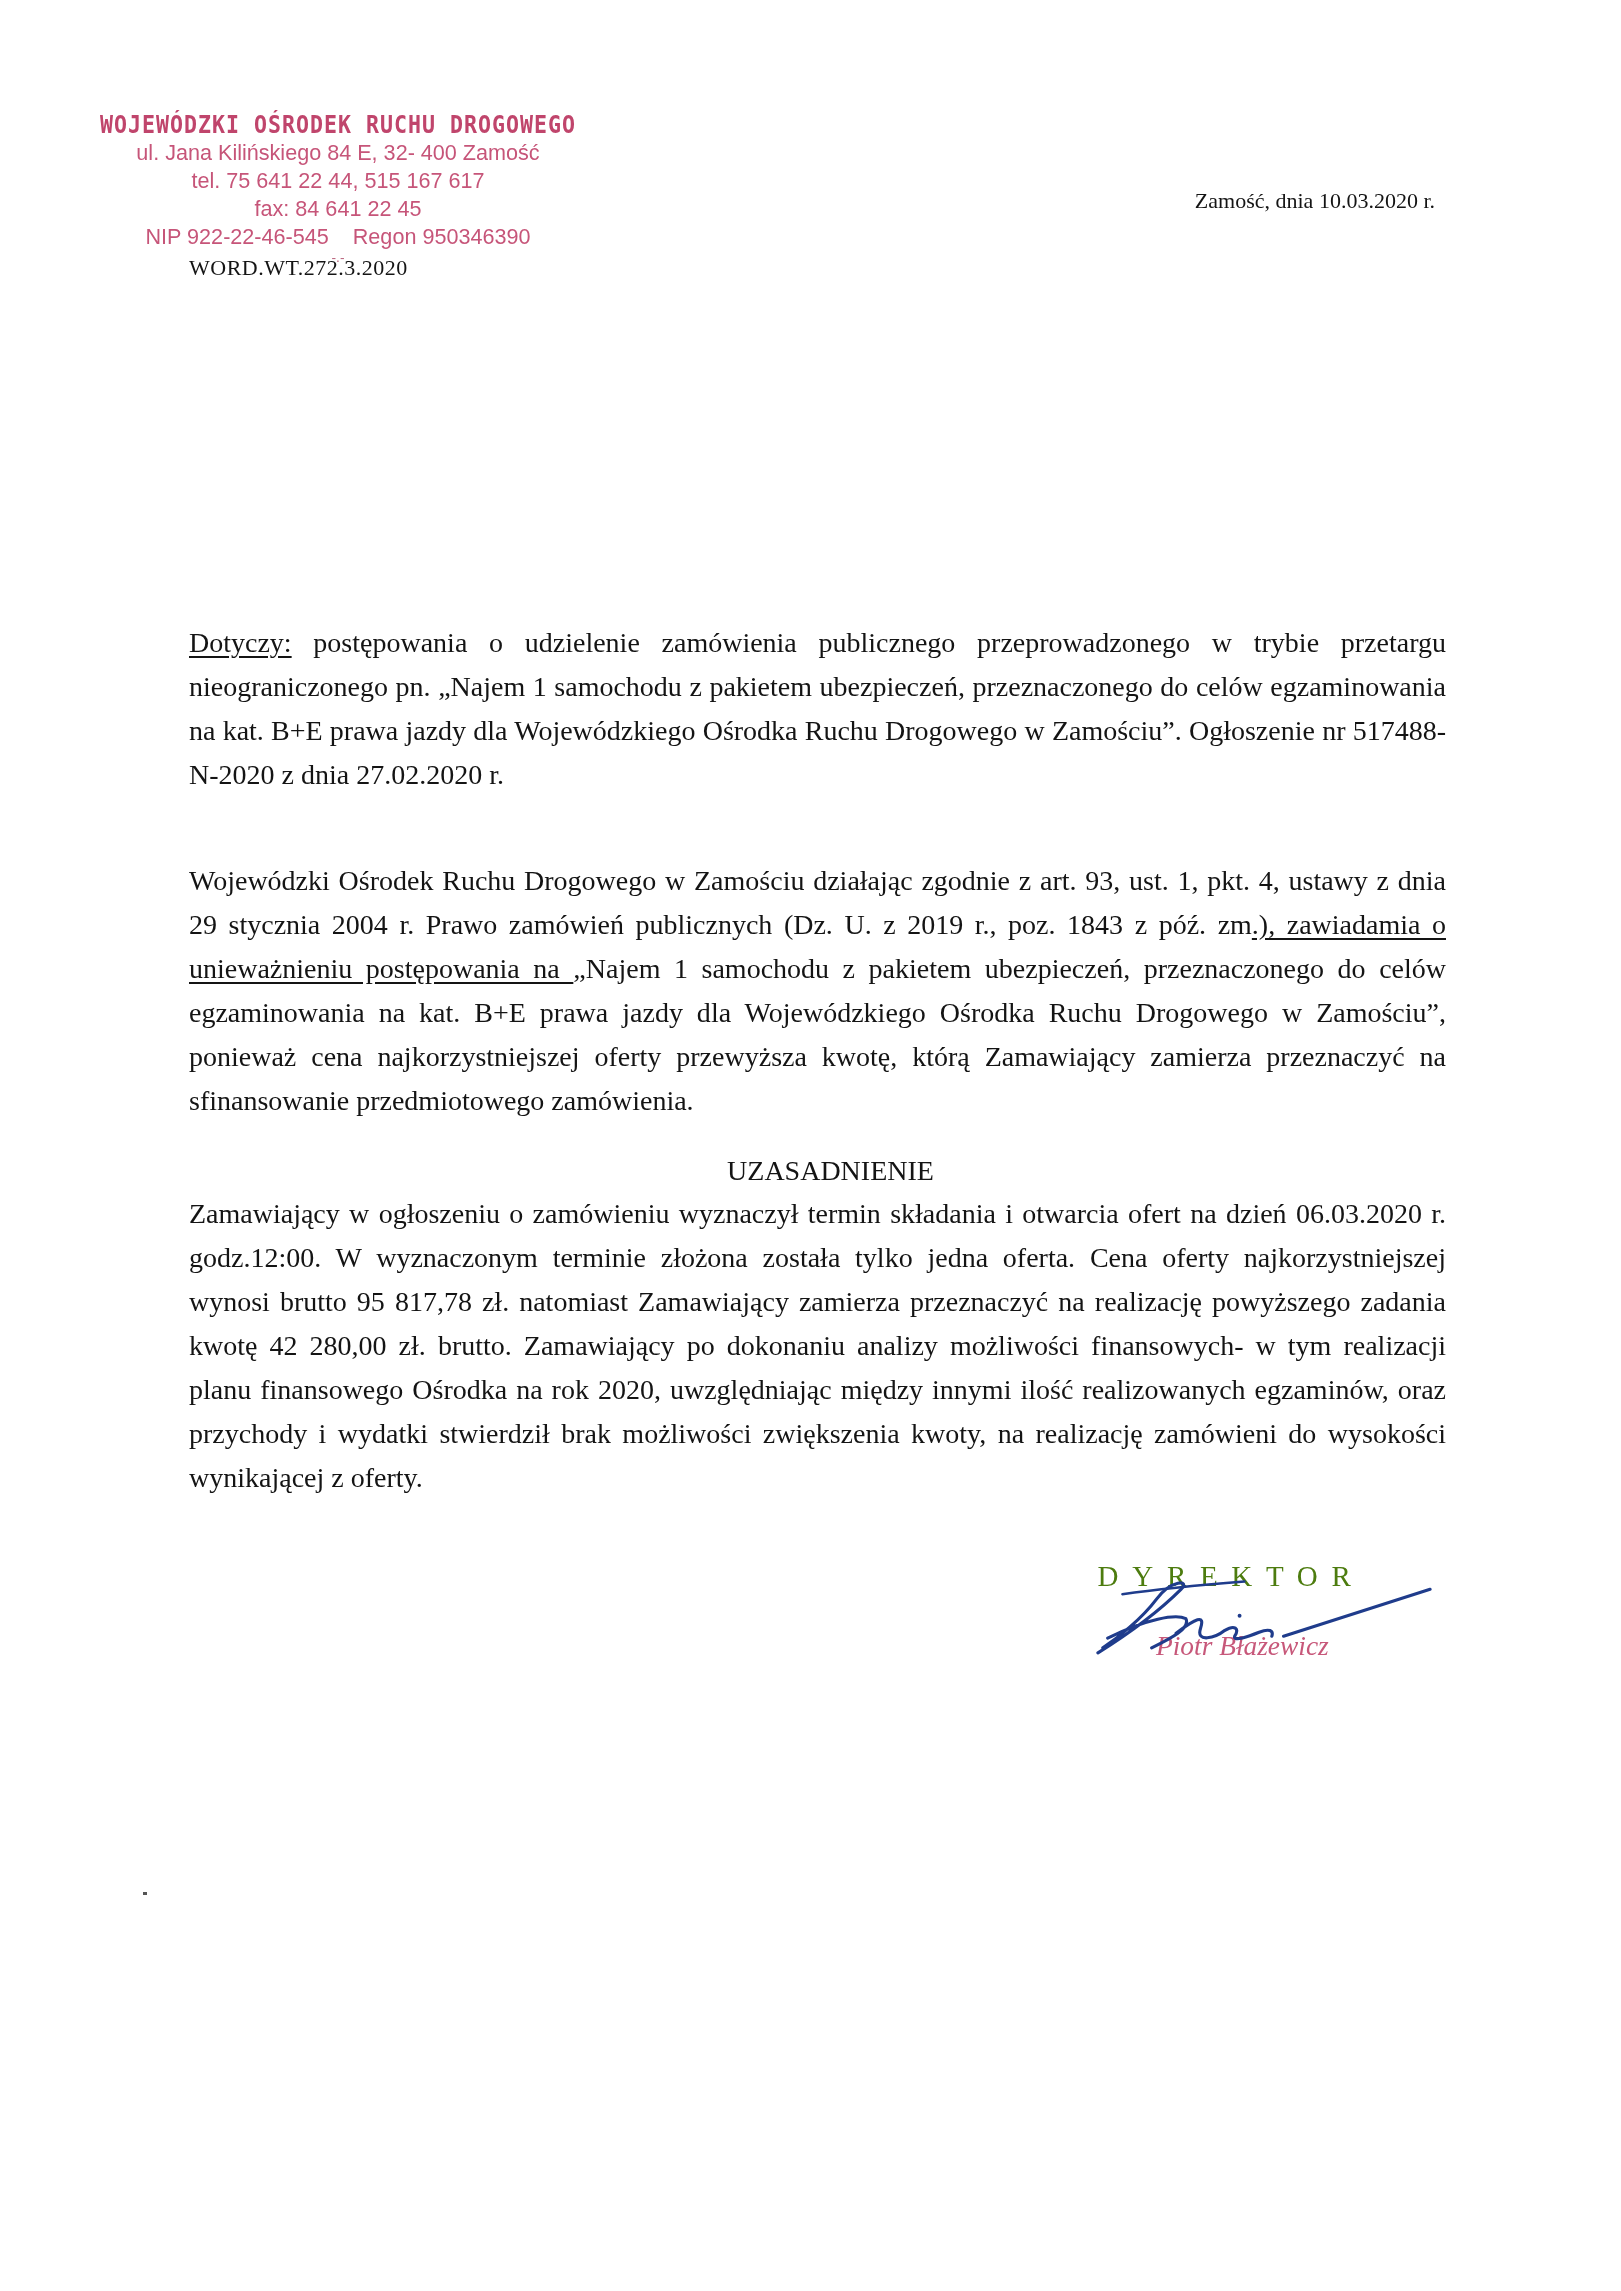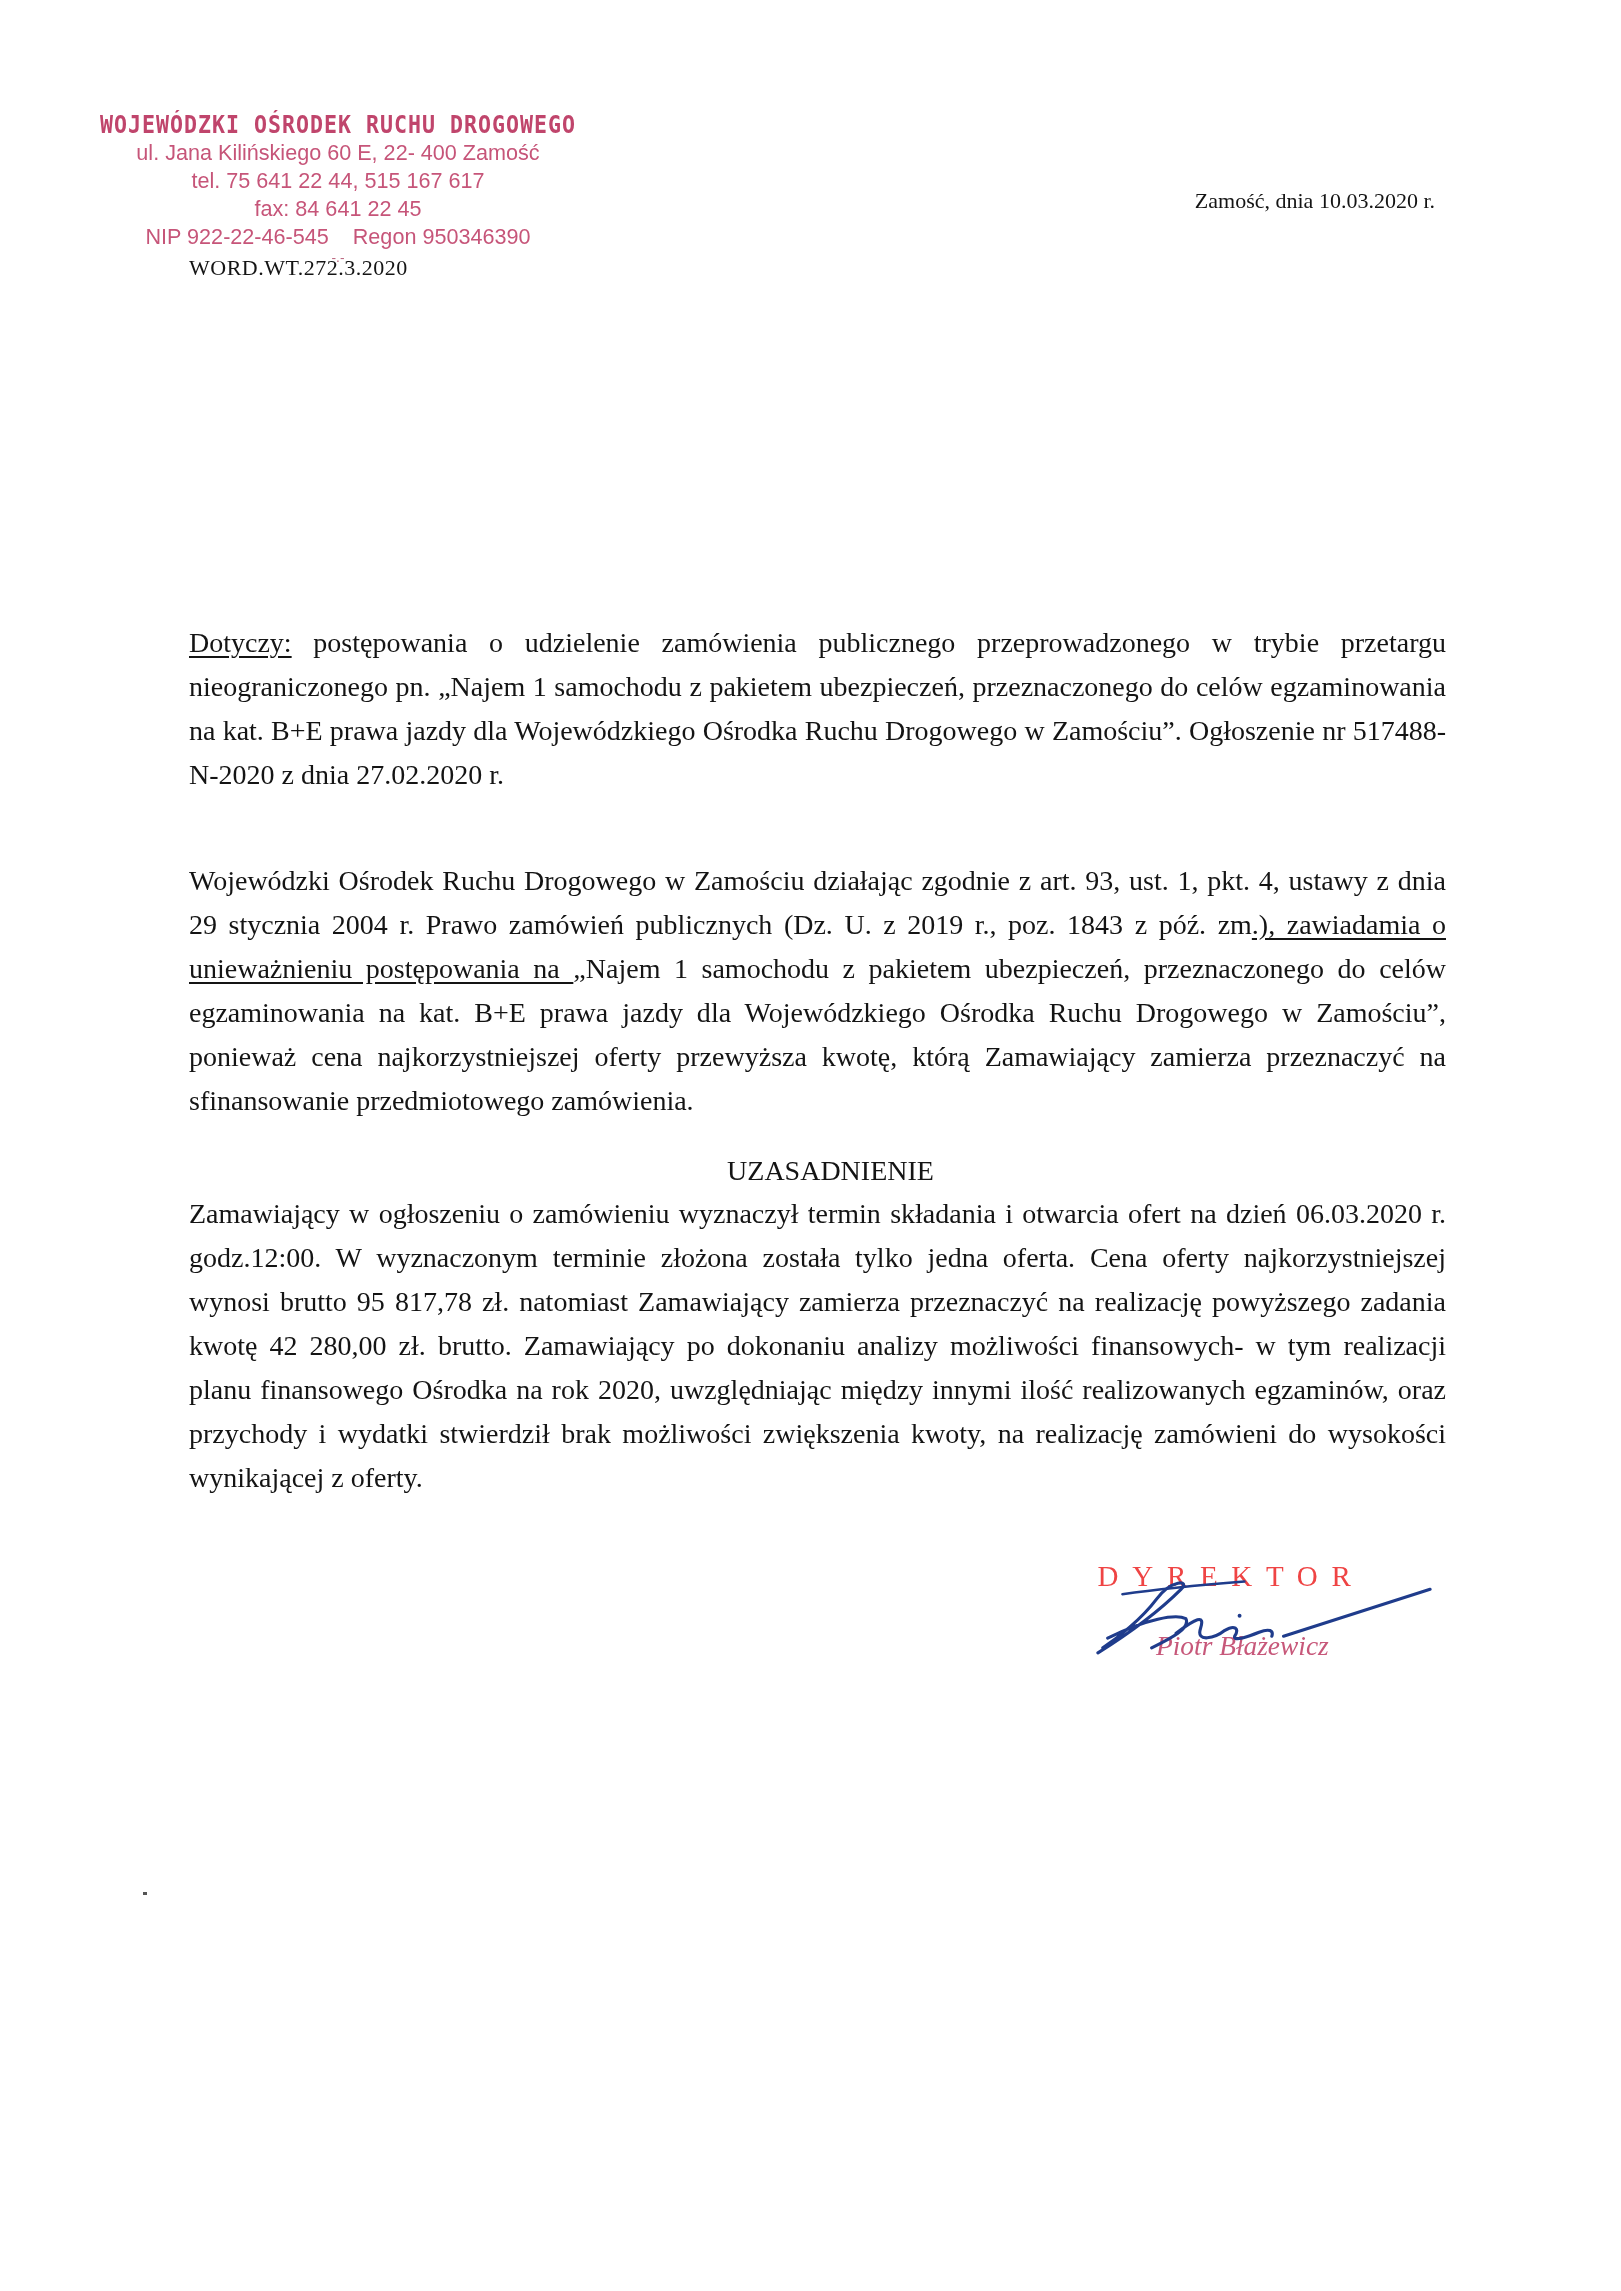--- a/index.html
+++ b/index.html
@@ -24,35 +24,35 @@
   .para { position: absolute; left: 189px; width: 1257px; font-size: 28px; line-height: 44px;
           text-align: justify; text-align-last: left; }
   .p1 { top: 621px; }
   .p2 { top: 859px; }
   .sub { position: absolute; left: 0; width: 1621px; top: 1155px; text-align: center; font-size: 28px; margin-left: 20px; }
   .p3 { top: 1192px; }
   .u { text-decoration: underline; text-underline-offset: 3.9px; }
 
   
   .sig { position: absolute; left: 1078px; top: 1560px; width: 372px; height: 127px; }
-  .sig .role { position: absolute; left: 19.6px; top: 0; font-size: 29px; color: #ef4444;
+  .sig .role { position: absolute; left: 19.6px; top: 0; font-size: 29px; color: #4d7c0f;
                letter-spacing: 13.7px; }
   .sig .name { position: absolute; left: 78px; top: 71px; font-size: 27.4px; font-style: italic; color: #c7587a; text-align: right; }
   .sig svg { position: absolute; left: 0; top: 0; }
 
   .speck { position: absolute; left: 143px; top: 1892px; width: 3.9px; height: 2.9px; background: #555; }
 </style>
 </head>
 <body>
 
 <div class="page">
 
   <div class="stamp">
     <div class="l1">WOJEWÓDZKI OŚRODEK RUCHU DROGOWEGO</div>
-    <div class="ln">ul. Jana Kilińskiego 60 E, 22- 400 Zamość</div>
+    <div class="ln">ul. Jana Kilińskiego 84 E, 32- 400 Zamość</div>
     <div class="ln">tel. 75 641 22 44, 515 167 617</div>
     <div class="ln">fax: 84 641 22 45</div>
     <div class="ln" style="white-space:pre;">NIP 922-22-46-545    Regon 950346390</div>
     <div class="mark">-.-</div>
   </div>
 
   <div class="date serif">Zamość, dnia 10.03.2020 r.</div>
   <div class="ref serif">WORD.WT.272.3.2020</div>
 
 

